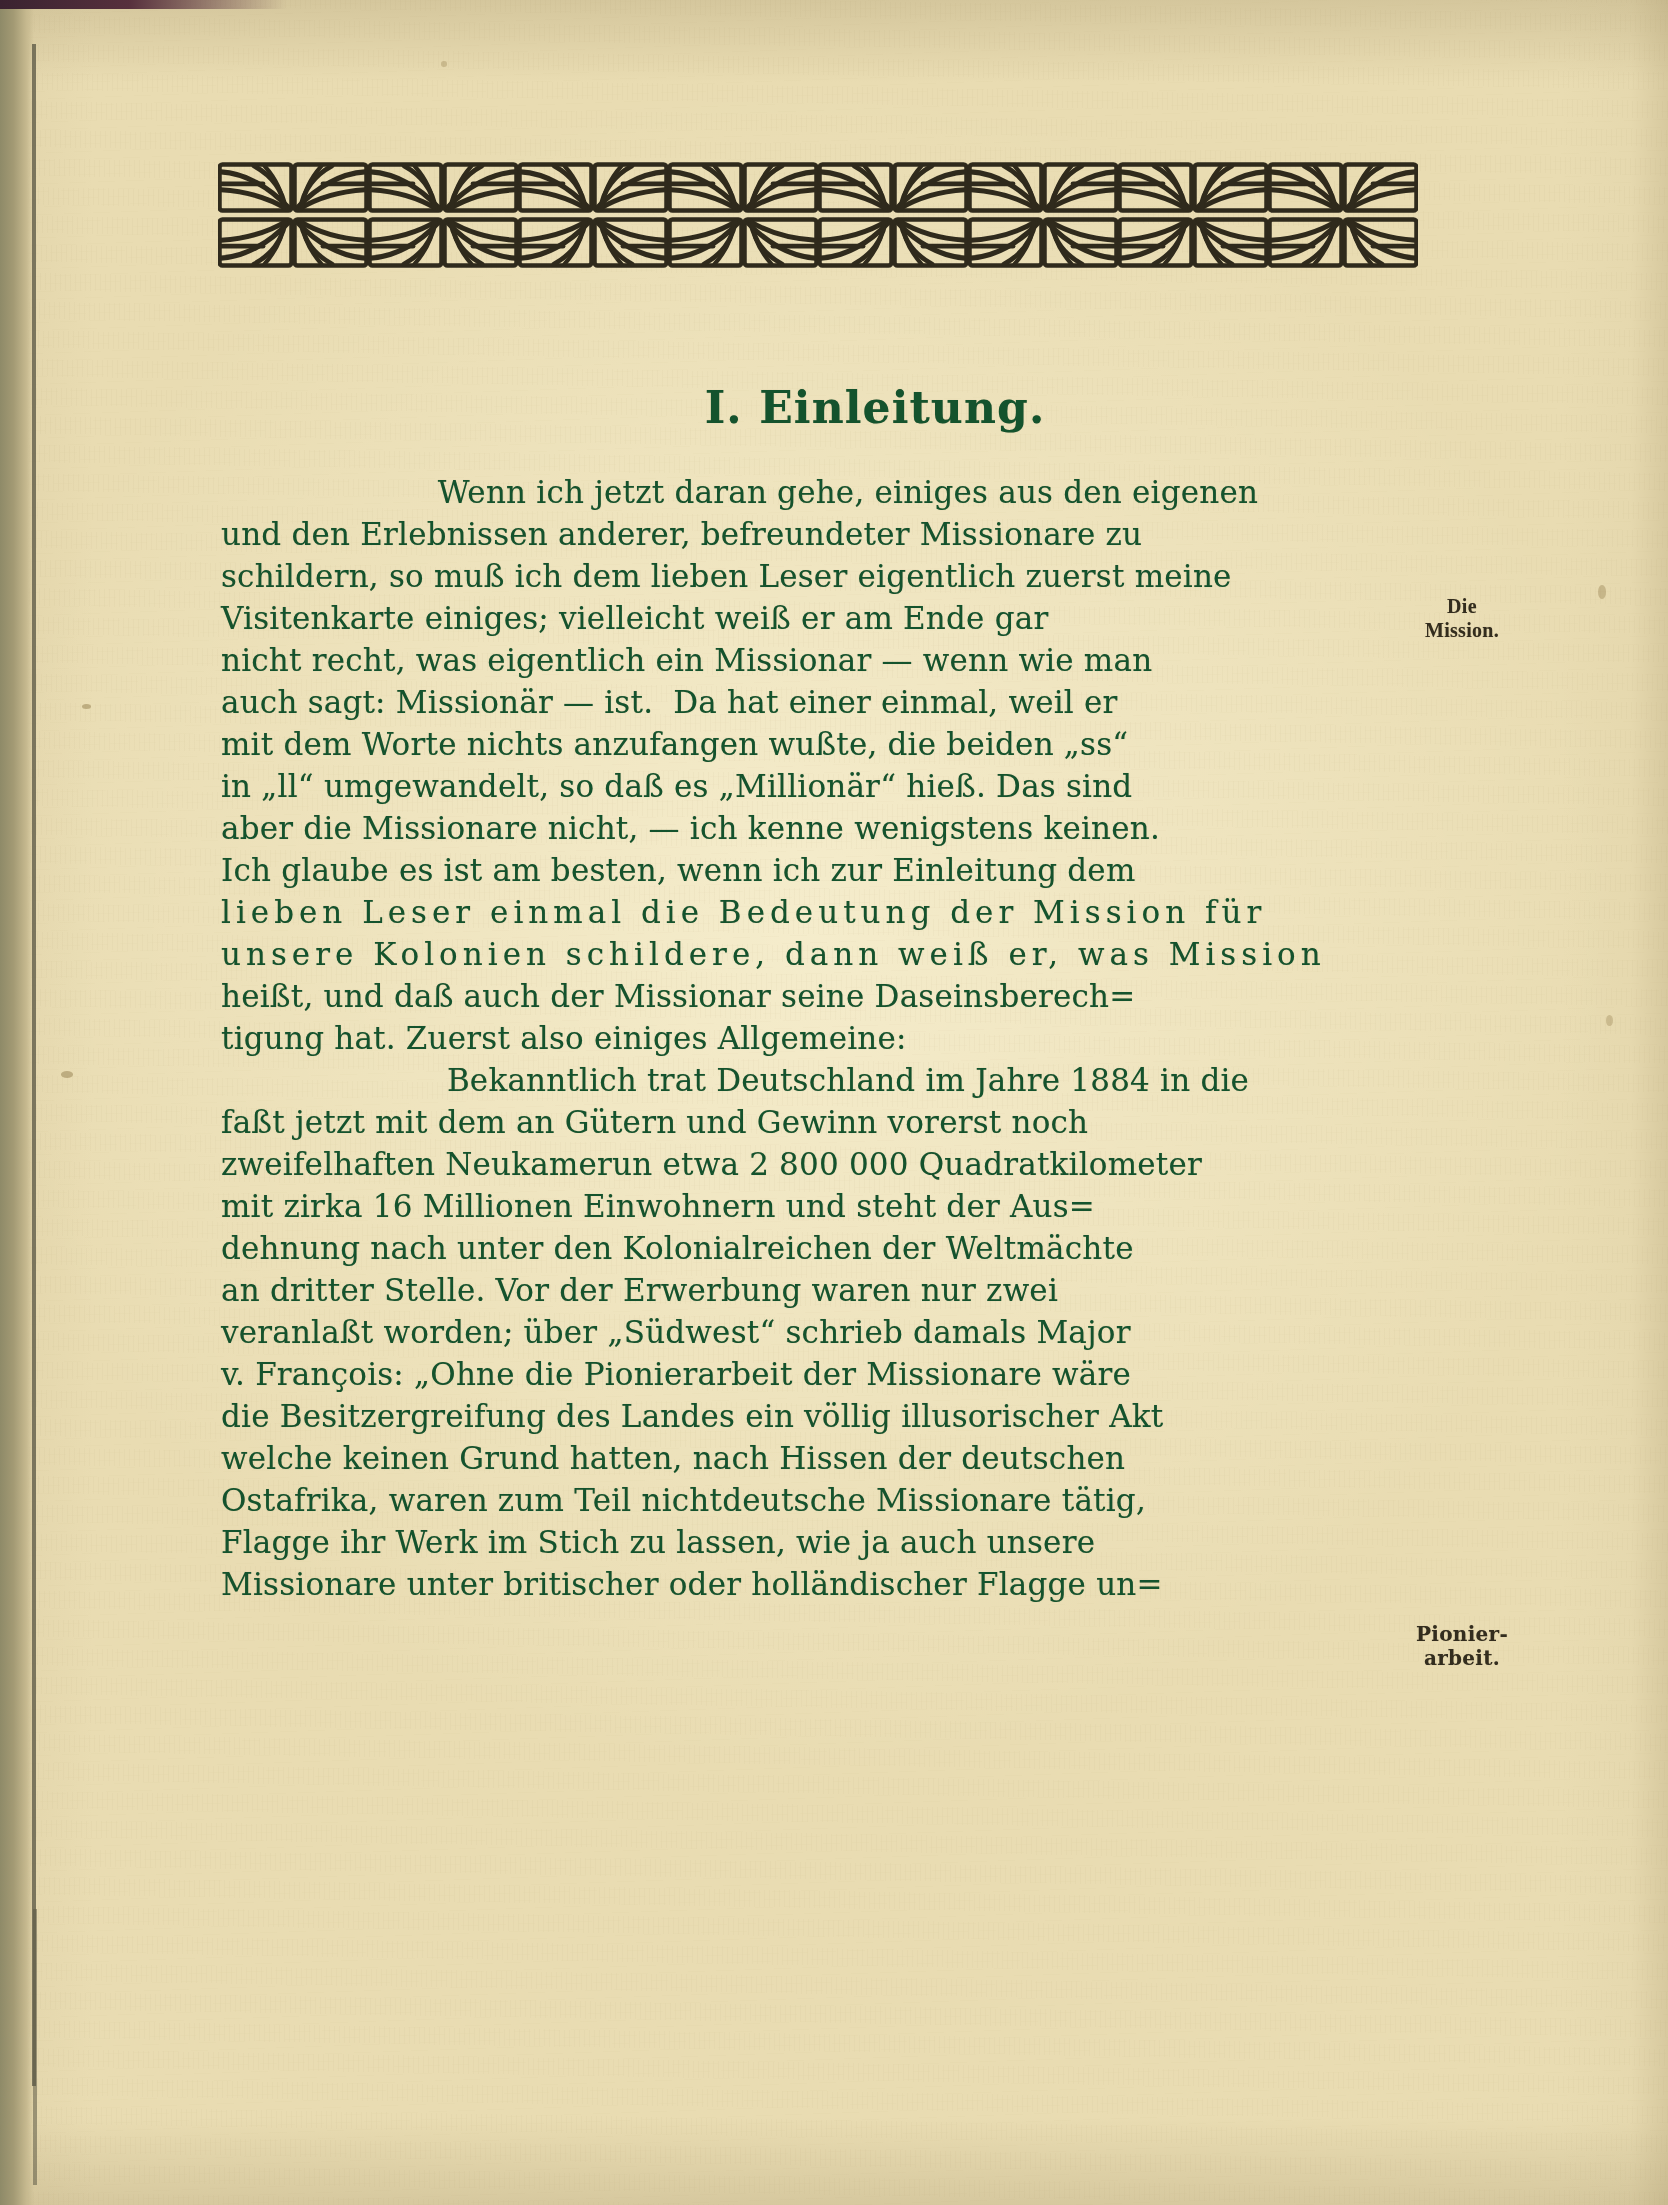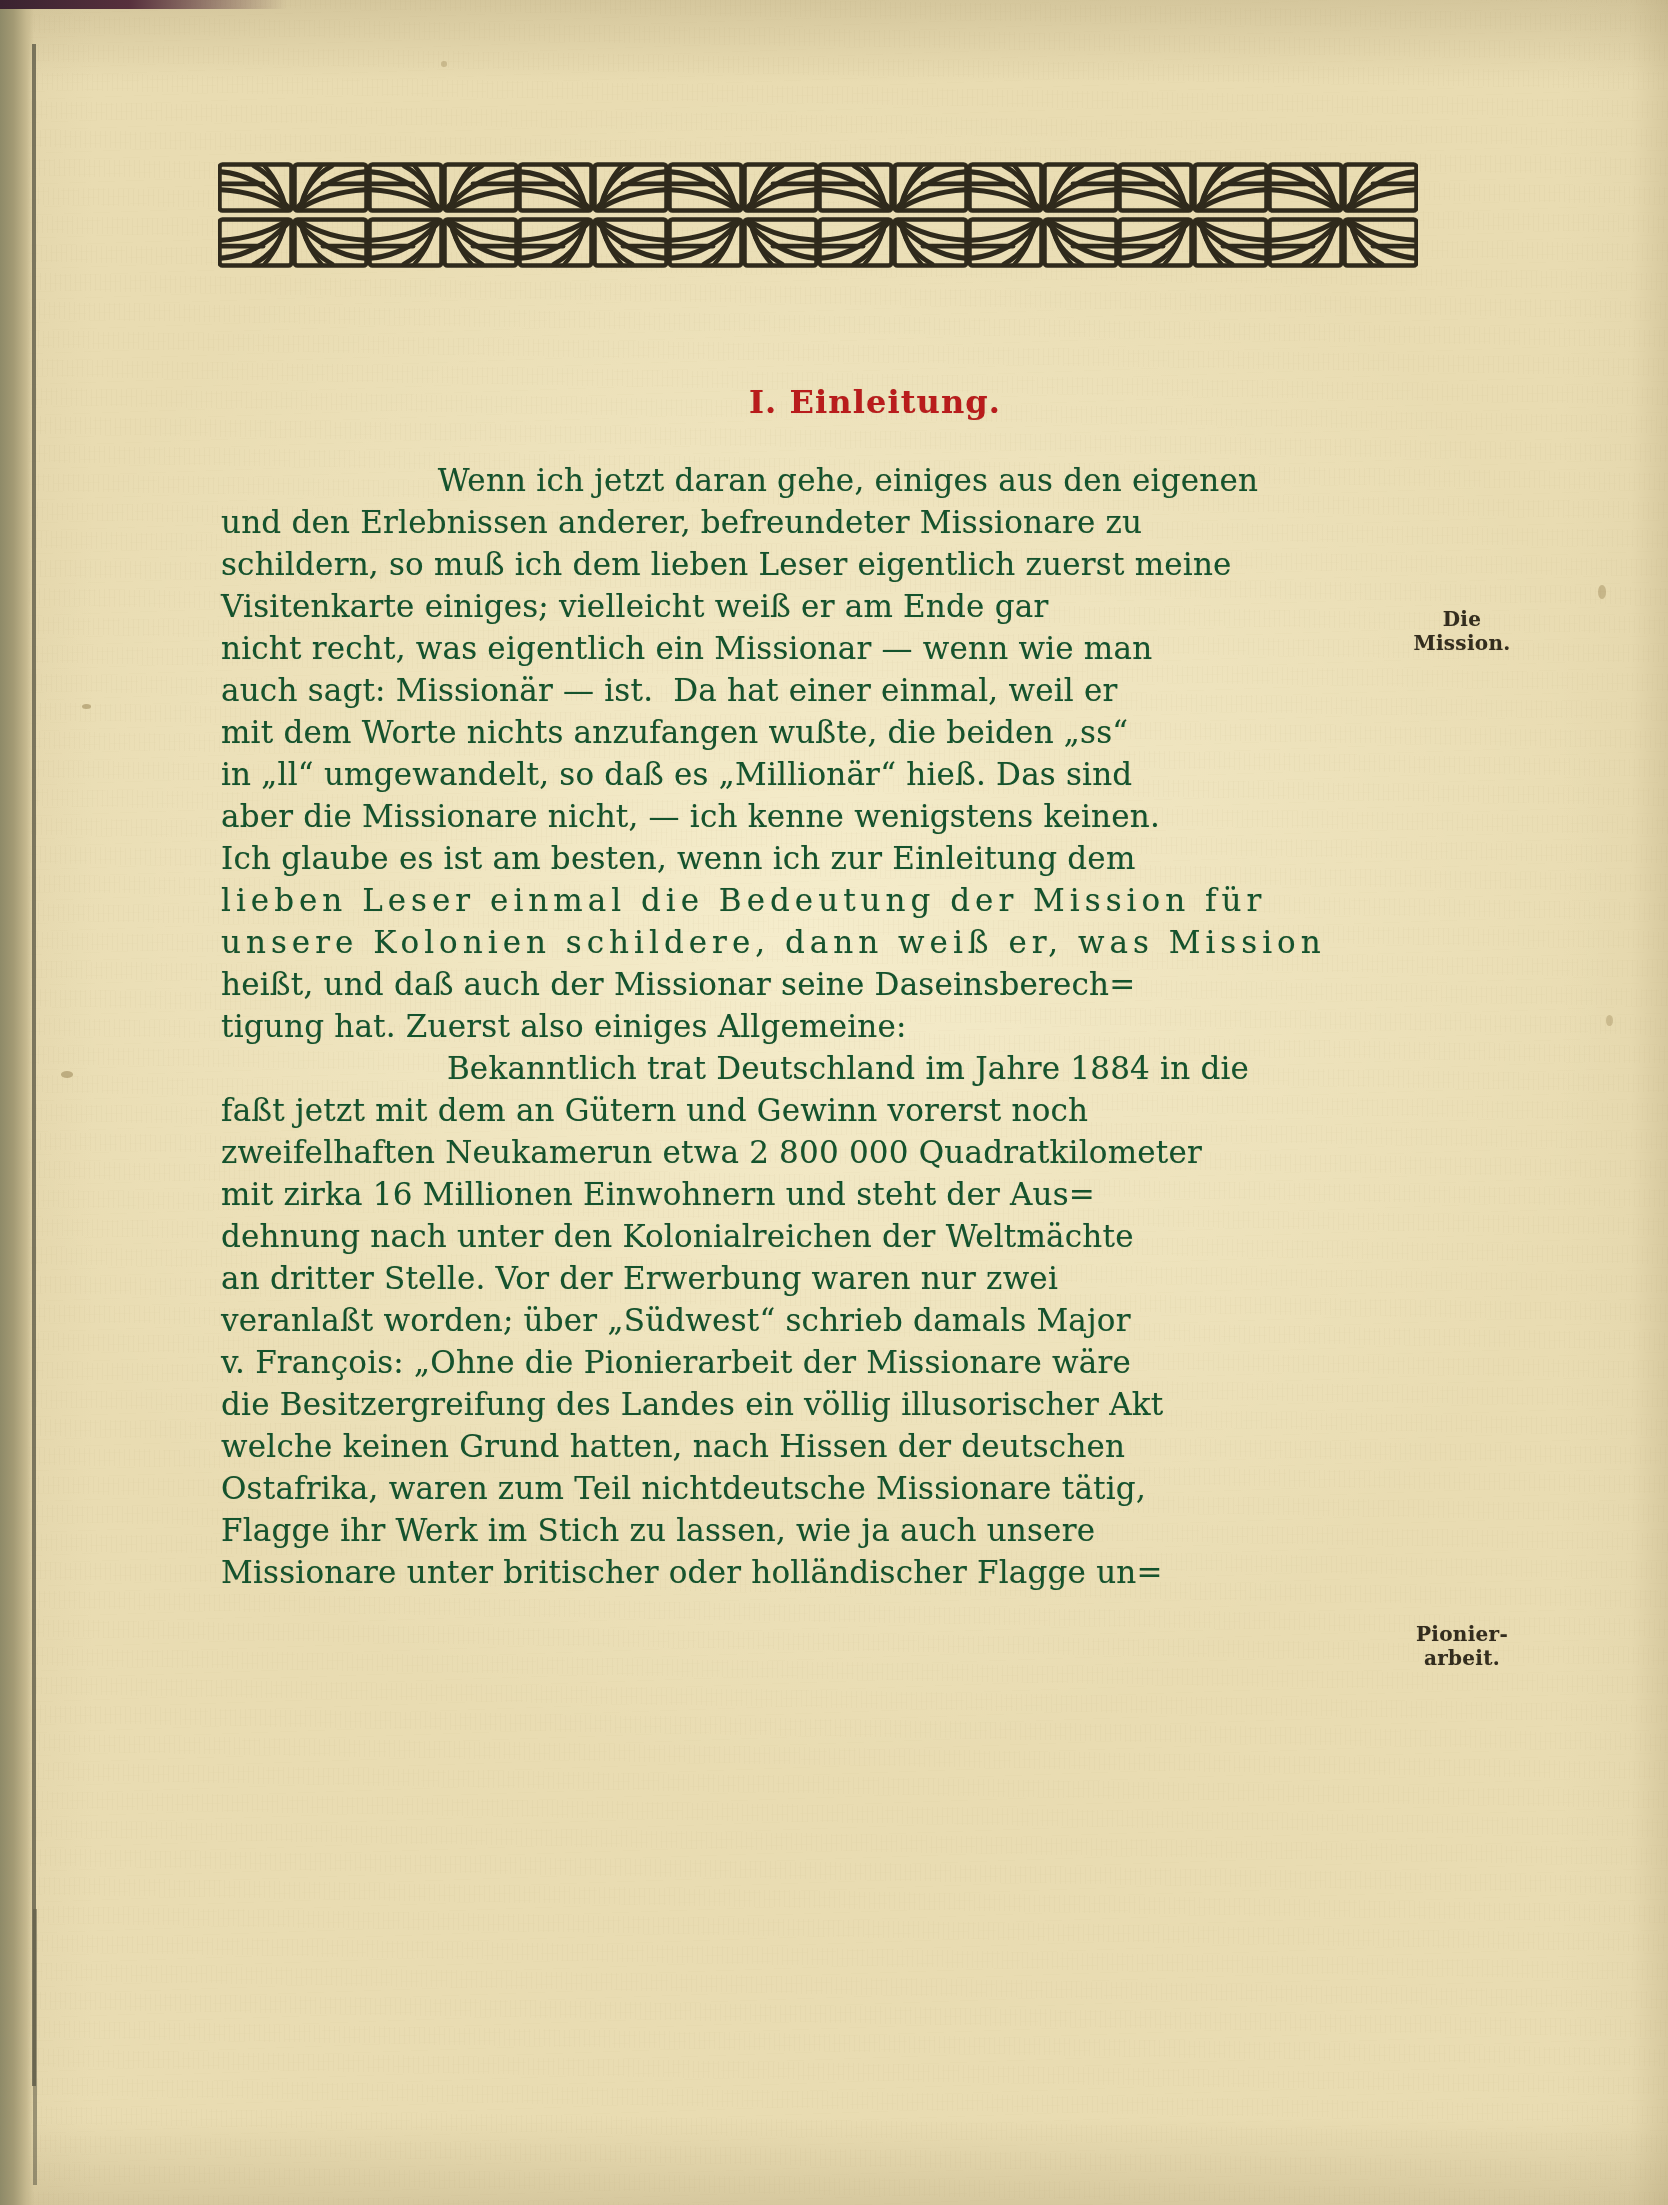--- a/index.html
+++ b/index.html
@@ -84,23 +84,23 @@
   
   #content {
     position: absolute;
     left: 221px;
     top: 386px;
     width: 1192px;
   }
 
   #chapter-title {
     text-align: center;
-    font-size: 32px;
+    font-size: 44px;
     line-height: 1.0;
-    color: #b91c1c;
+    color: #14532d;
     letter-spacing: 1.1px;
     margin: 0 0 41px 0;
     font-weight: 700;
     padding-left: 116px;
   }
 
   .para {
     margin: 0;
     color: #14532d;
     font-size: 31px;
@@ -129,21 +129,21 @@
   .margin-note {
     position: absolute;
     width: 166px;
     text-align: center;
     color: #332d1e;
     font-size: 20px;
     line-height: 24px;
     font-weight: 700;
     letter-spacing: 0.3px;
   }
-  #note-mission { left: 1379px; top: 607px; }
+  #note-mission { left: 1379px; top: 594px; font-family: Liberation Serif, serif; }
   #note-pionier { left: 1379px; top: 1622px; }
 
   
   #content, .margin-note, #chapter-title {
     text-shadow: 0 0 0.7px rgba(60,48,24,0.30);
   }
 </style>
 </head>
 <body>
 

